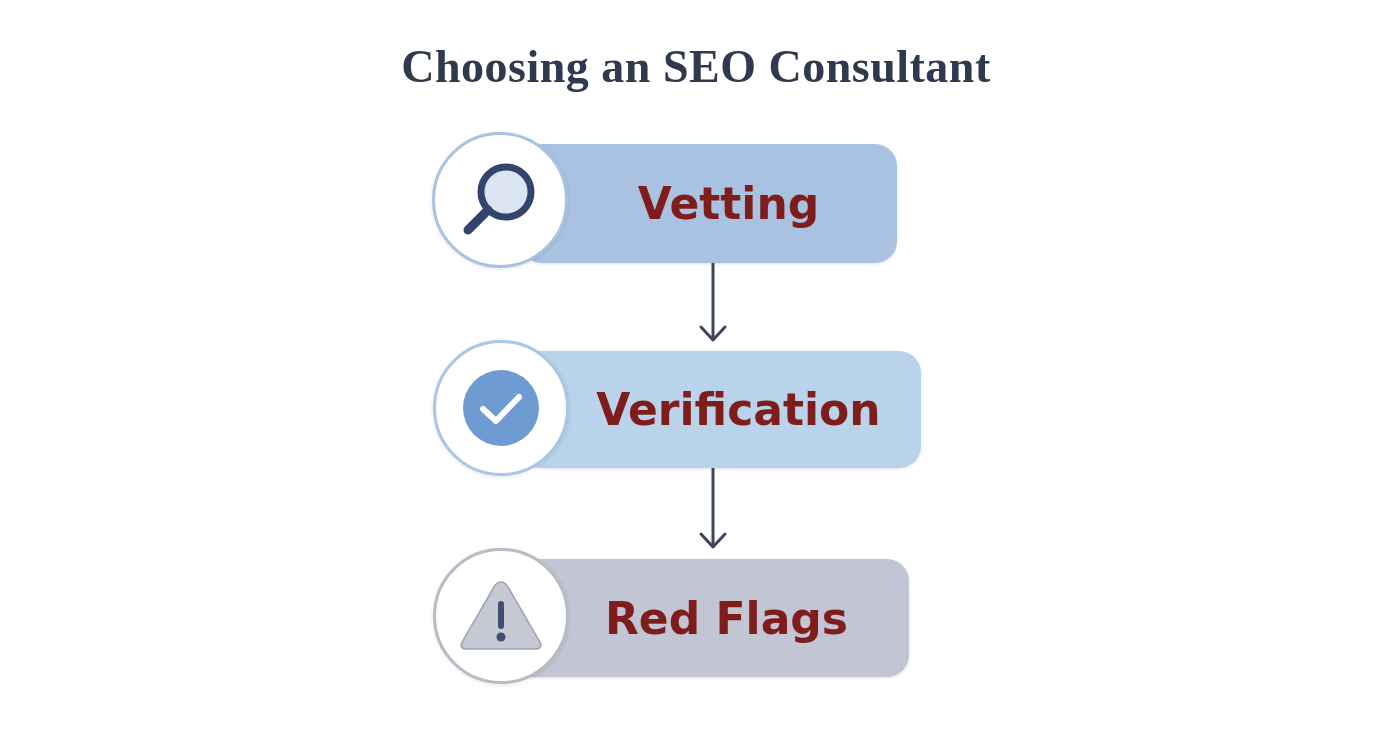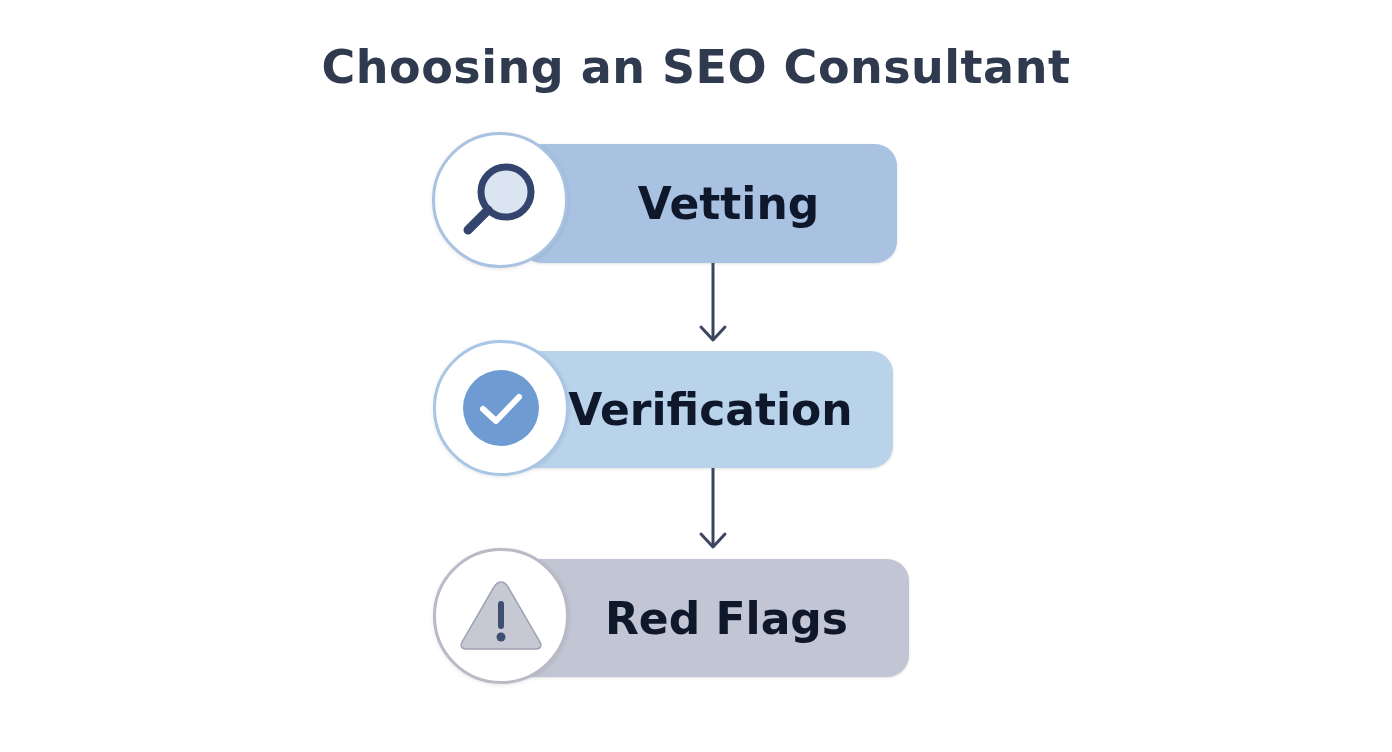--- a/index.html
+++ b/index.html
@@ -2,25 +2,25 @@
 <html><head>
 <meta charset="utf-8">
 <style>
   html, body { margin:0; padding:0; }
   body {
     width:1392px; height:752px; background:#ffffff; position:relative; overflow:hidden;
     font-family:"DejaVu Sans", "Liberation Sans", sans-serif;
   }
   .title {
     position:absolute; left:0; width:1392px; top:40px; text-align:center;
-    font-size:46px; font-weight:bold; color:#2f3a4f; letter-spacing:0.5px;
+    font-size:46px; font-weight:bold; color:#2f3a4f; letter-spacing:0.5px;font-family:Liberation Serif, serif;
   }
   .bar {
     position:absolute; border-radius:22px; display:flex; align-items:center; justify-content:center;
-    font-size:44px; font-weight:bold; color:#0f172a;
+    font-size:44px; font-weight:bold; color:#7f1d1d;
     box-shadow:0 1px 3px rgba(0,0,0,0.12);
   }
   .circle {
     position:absolute; width:136px; height:136px; border-radius:50%; background:#ffffff;
     box-sizing:border-box; display:flex; align-items:center; justify-content:center;
     box-shadow:0 1px 4px rgba(0,0,0,0.10);
   }
   .arrow { position:absolute; }
 </style>
 </head>
@@ -39,21 +39,21 @@
     </svg>
   </div>
 </div>
 
 <svg class="arrow" style="left:697px; top:263px;" width="32" height="82" viewBox="0 0 32 82">
   <line x1="16" y1="0" x2="16" y2="76" stroke="#3b4560" stroke-width="3"></line>
   <polyline points="4,64 16,77 28,64" fill="none" stroke="#3b4560" stroke-width="3" stroke-linejoin="round" stroke-linecap="round"></polyline>
 </svg>
 
 <div>
-  <div class="bar" style="left:492px; top:351px; width:401px; height:117px; background:#b9d3ea; padding-left:36px; box-sizing:border-box;justify-content:center;">
+  <div class="bar" style="left:520px; top:351px; width:401px; height:117px; background:#b9d3ea; padding-left:36px; box-sizing:border-box;justify-content:center;">
     <span>Verification</span>
   </div>
   <div class="circle" style="left:433px; top:340px; border:3px solid #a9c6e6;">
     <svg width="96" height="96" viewBox="0 0 96 96">
       <circle cx="48" cy="48" r="38" fill="#6f9bd3"></circle>
       <polyline points="30,49 43,61 66,37" fill="none" stroke="#ffffff" stroke-width="6" stroke-linecap="round" stroke-linejoin="round"></polyline>
     </svg>
   </div>
 </div>
 

